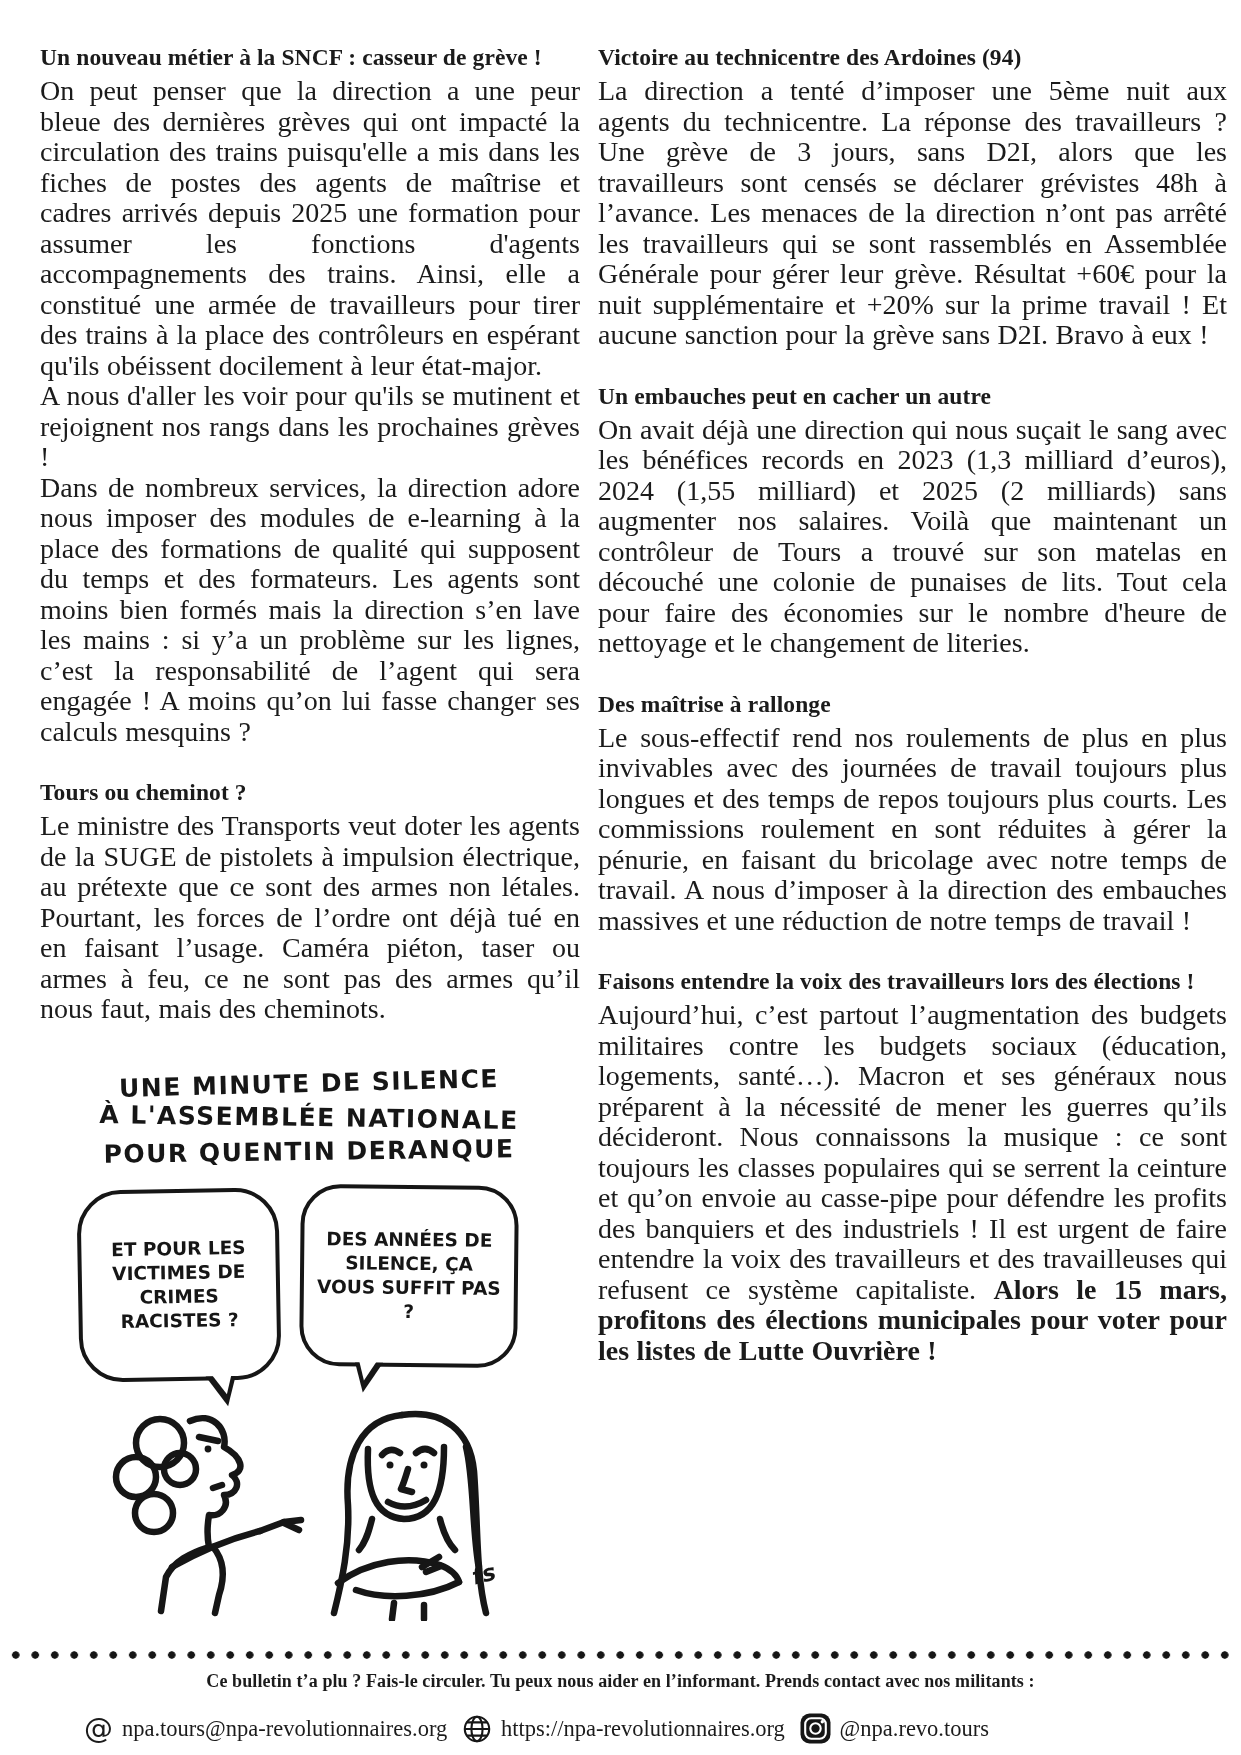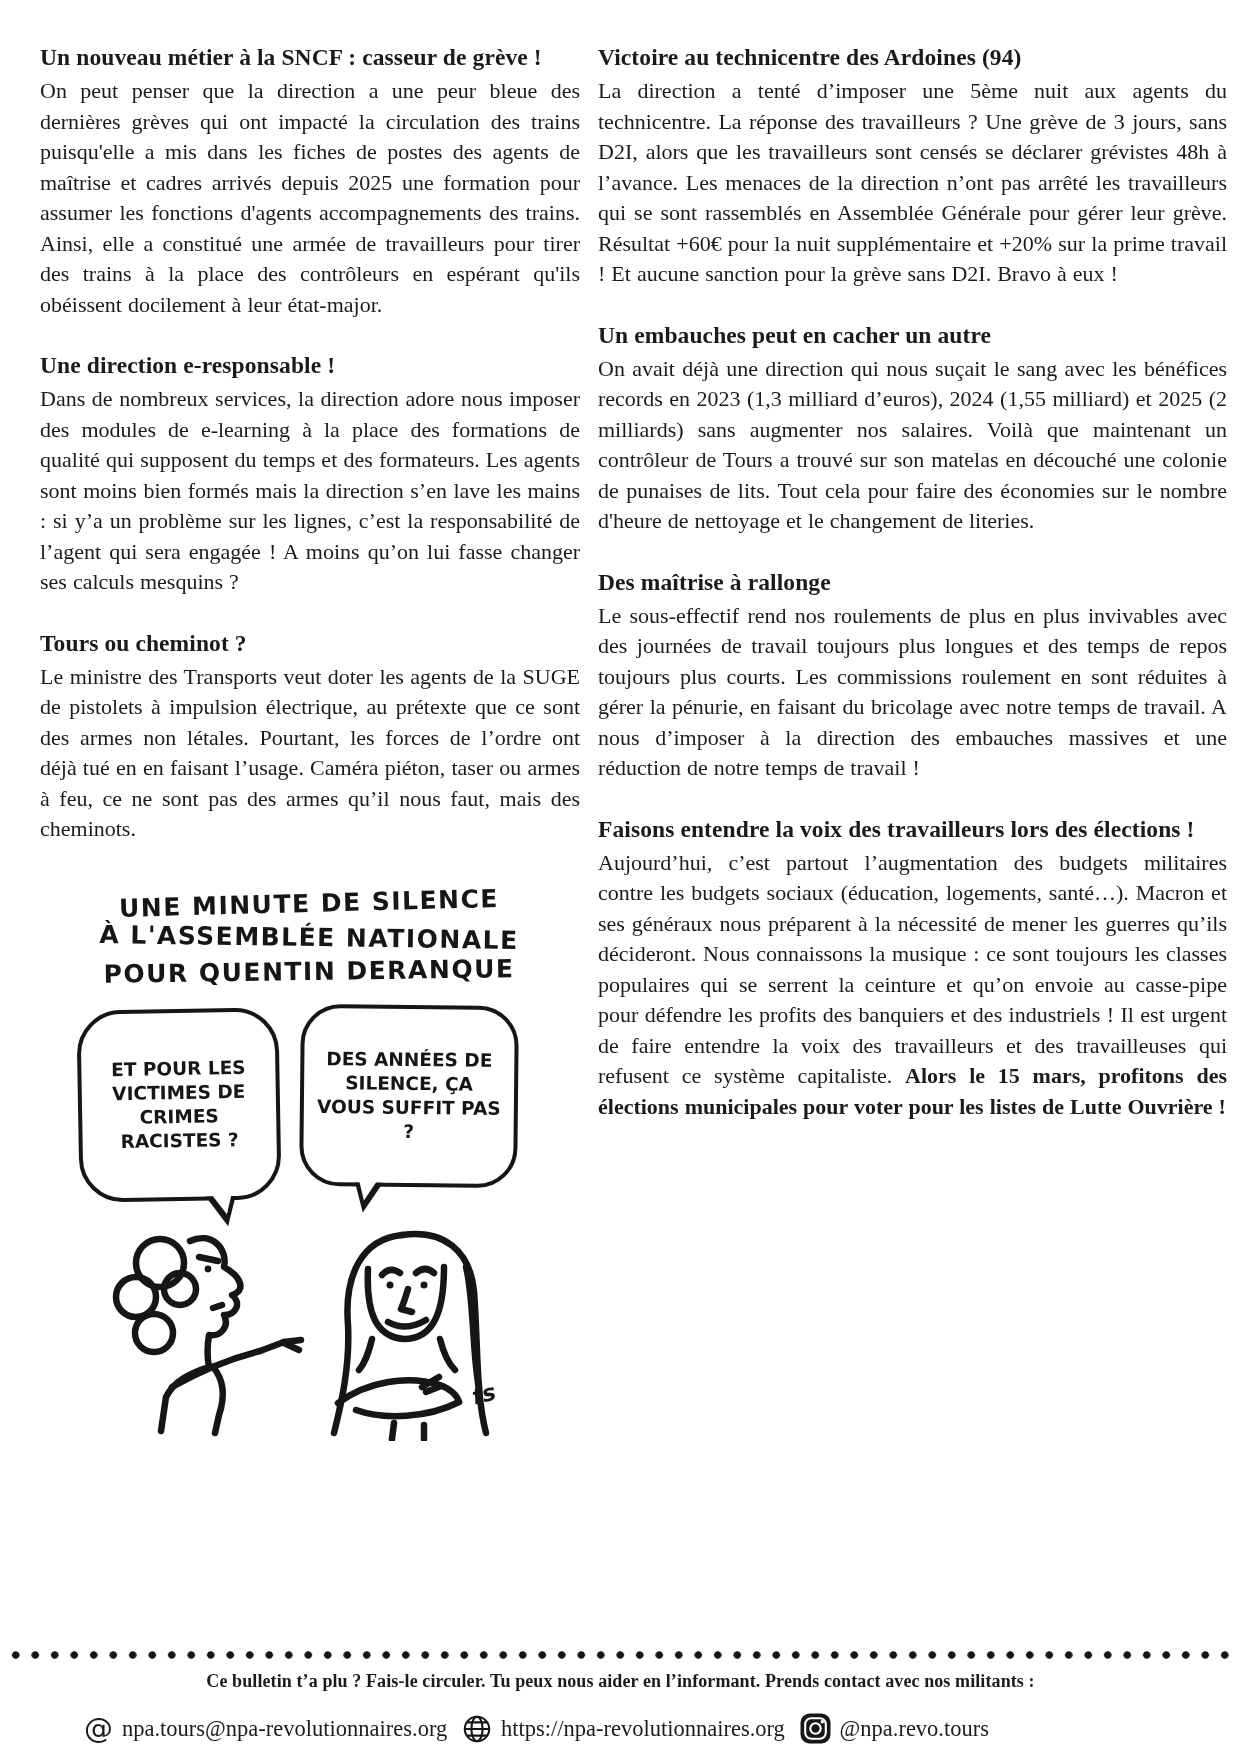--- a/index.html
+++ b/index.html
@@ -14,21 +14,21 @@
   .columns{display:flex;gap:18px;padding:42px 26px 0 40px;box-sizing:border-box;}
   .col{box-sizing:border-box;}
   .col-left{width:540px;flex:none;}
   .col-right{width:629px;flex:none;}
   .heading{
     font-size:23.5px;font-weight:700;line-height:31px;
     margin:30px 0 3px 0;text-align:justify;letter-spacing:.1px;
   }
   .heading.first{margin-top:0;}
   .body-text{
-    font-size:22px;line-height:30.5px;text-align:justify;
+    font-size:28px;line-height:30.5px;text-align:justify;
     margin:0;word-spacing:.5px;
   }
   .bold-run{font-weight:700;}
 
   
   .cartoon{
     position:relative;width:474px;height:560px;
     margin:42px 0 0 32px;
     font-family:"DejaVu Sans", sans-serif;color:#161616;
   }
@@ -96,22 +96,22 @@
 </style>
 </head>
 <body>
 
 <div class="page">
   <div class="columns">
 
     <div class="col col-left">
       <h2 class="heading first">Un nouveau métier à la SNCF : casseur de grève !</h2>
       <p class="body-text">On peut penser que la direction a une peur bleue des dernières grèves qui ont impacté la circulation des trains puisqu'elle a mis dans les fiches de postes des agents de maîtrise et cadres arrivés depuis 2025 une formation pour assumer les fonctions d'agents accompagnements des trains. Ainsi, elle a constitué une armée de travailleurs pour tirer des trains à la place des contrôleurs en espérant qu'ils obéissent docilement à leur état-major.</p>
-
-      <h2 class="heading">Une direction e-responsable !</h2>
+      <p class="body-text">A nous d'aller les voir pour qu'ils se mutinent et rejoignent nos rangs dans les prochaines grèves !</p>
+
       <p class="body-text">Dans de nombreux services, la direction adore nous imposer des modules de e-learning à la place des formations de qualité qui supposent du temps et des formateurs. Les agents sont moins bien formés mais la direction s’en lave les mains : si y’a un problème sur les lignes, c’est la responsabilité de l’agent qui sera engagée ! A moins qu’on lui fasse changer ses calculs mesquins ?</p>
 
       <h2 class="heading">Tours ou cheminot ?</h2>
       <p class="body-text">Le ministre des Transports veut doter les agents de la SUGE de pistolets à impulsion électrique, au prétexte que ce sont des armes non létales. Pourtant, les forces de l’ordre ont déjà tué en en faisant l’usage. Caméra piéton, taser ou armes à feu, ce ne sont pas des armes qu’il nous faut, mais des cheminots.</p>
 
       <div class="cartoon">
         <div class="caption-line l1">UNE MINUTE DE SILENCE</div>
         <div class="caption-line l2">À L'ASSEMBLÉE NATIONALE</div>
         <div class="caption-line l3">POUR QUENTIN DERANQUE</div>
 

